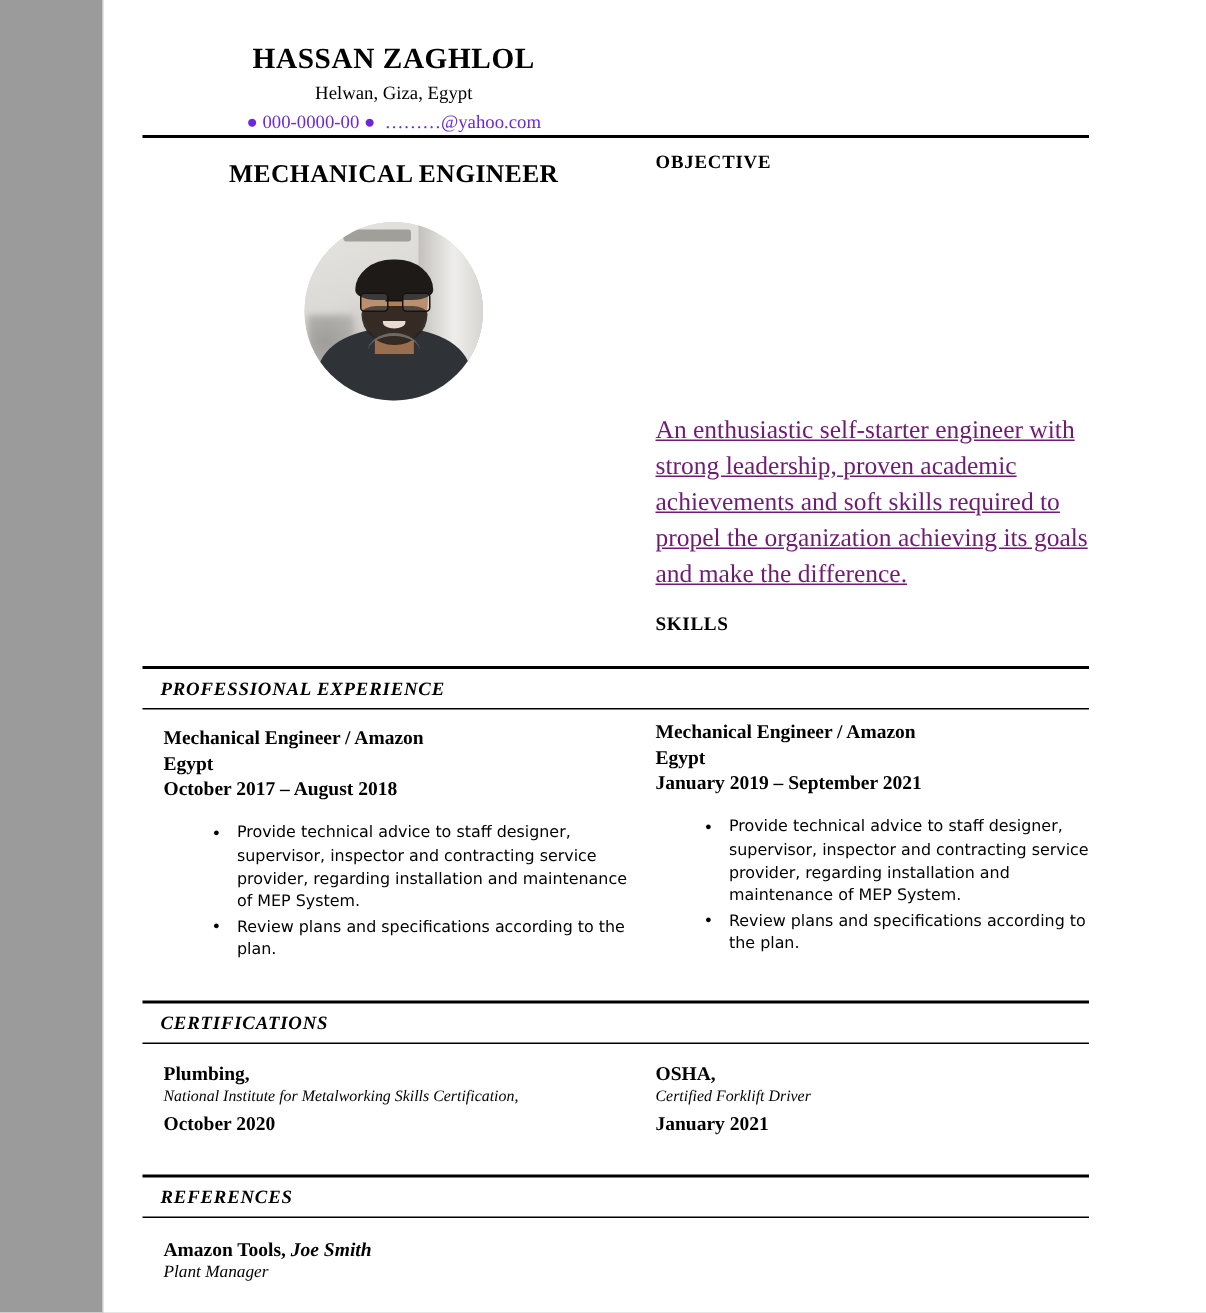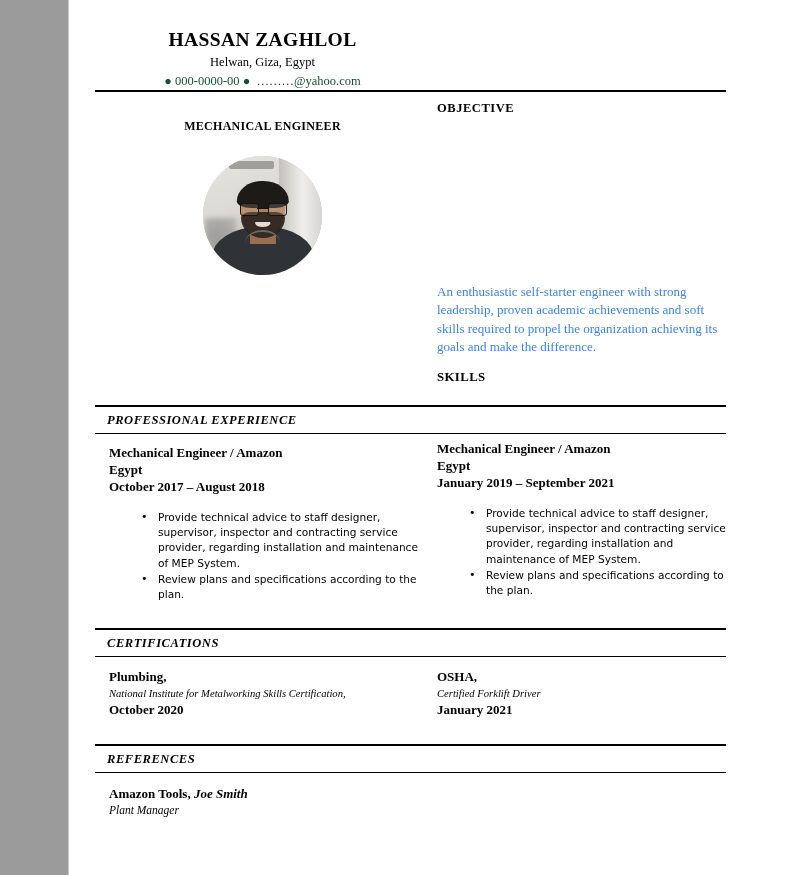--- a/index.html
+++ b/index.html
@@ -44,21 +44,21 @@
     line-height: 1.18;
   }
   .addr {
     font-size: 12.5px;
     color: #000;
     line-height: 1.5;
     margin-top: 2px;
   }
   .contact {
     font-size: 12.5px;
-    color: #14532d;
+    color: #6d28d9;
     line-height: 1.45;
     white-space: pre;
   }
 
   .rule {
     border: 0;
     border-top: 2.2px solid #000;
     margin: 0;
     width: 631px;
   }
@@ -73,24 +73,24 @@
   .cols {
     display: flex;
     width: 631px;
   }
   .col-left { width: 335px; flex: 0 0 335px; }
   .col-gap  { width: 7px;  flex: 0 0 7px; }
   .col-right{ width: 289px; flex: 0 0 289px; }
 
   .jobtitle-center {
     text-align: center;
-    font-size: 12px;
+    font-size: 17px;
     font-weight: bold;
     letter-spacing: 0.3px;
-    padding-top: 27px;
+    padding-top: 14px;
   }
 
   .photo-wrap {
     display: flex;
     justify-content: center;
     padding-top: 22px;
   }
   .photo {
     width: 119px;
     height: 119px;
@@ -191,24 +191,25 @@
     font-size: 12.5px;
     font-weight: bold;
     letter-spacing: 0.55px;
     padding: 0 0 5px 0;
     color: #000;
   }
 
   
   .right-pad { padding-top: 9px; }
   .objective-text {
-    font-size: 13px;
+    font-size: 17px;
     line-height: 1.42;
-    color: #3b82f6;
+    color: #701a75;
     padding-top: 8px;
+    text-decoration: underline;
   }
   .skills-title {
     font-size: 12.8px;
     font-weight: bold;
     letter-spacing: 0.4px;
     padding-top: 13px;
   }
   ul.skills {
     margin: 3px 0 0 0;
     padding: 0 0 0 36px;

